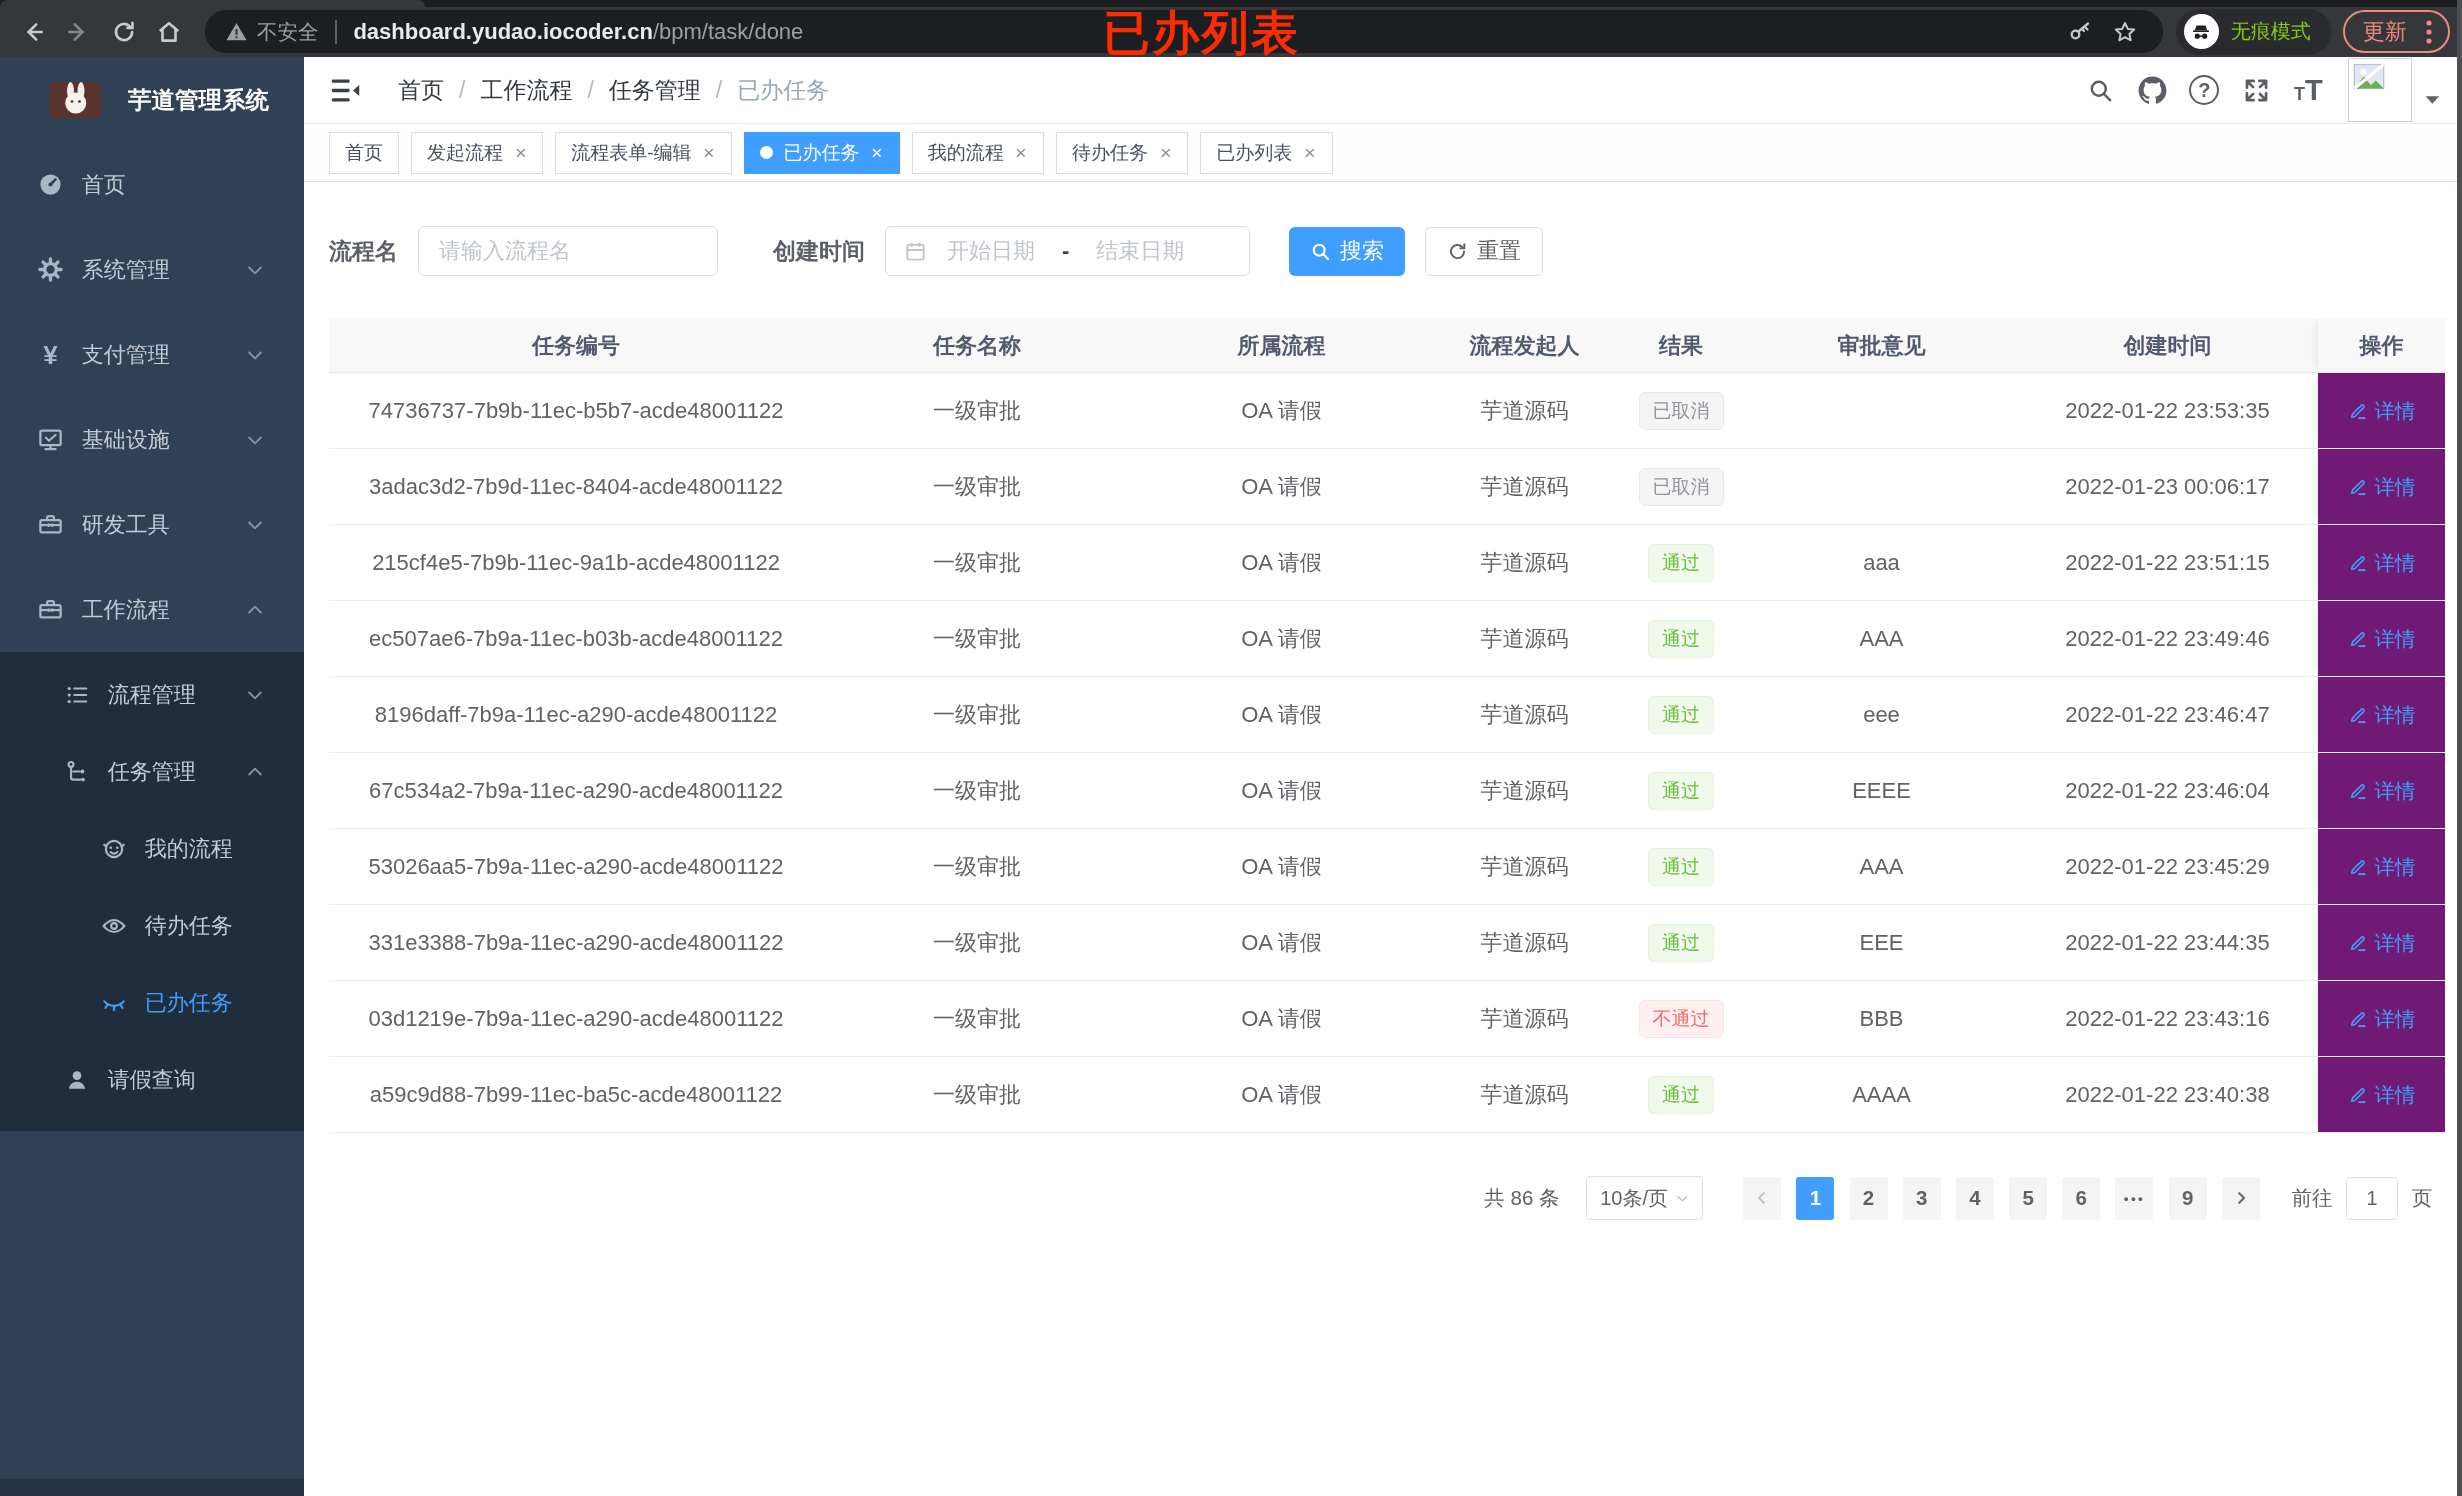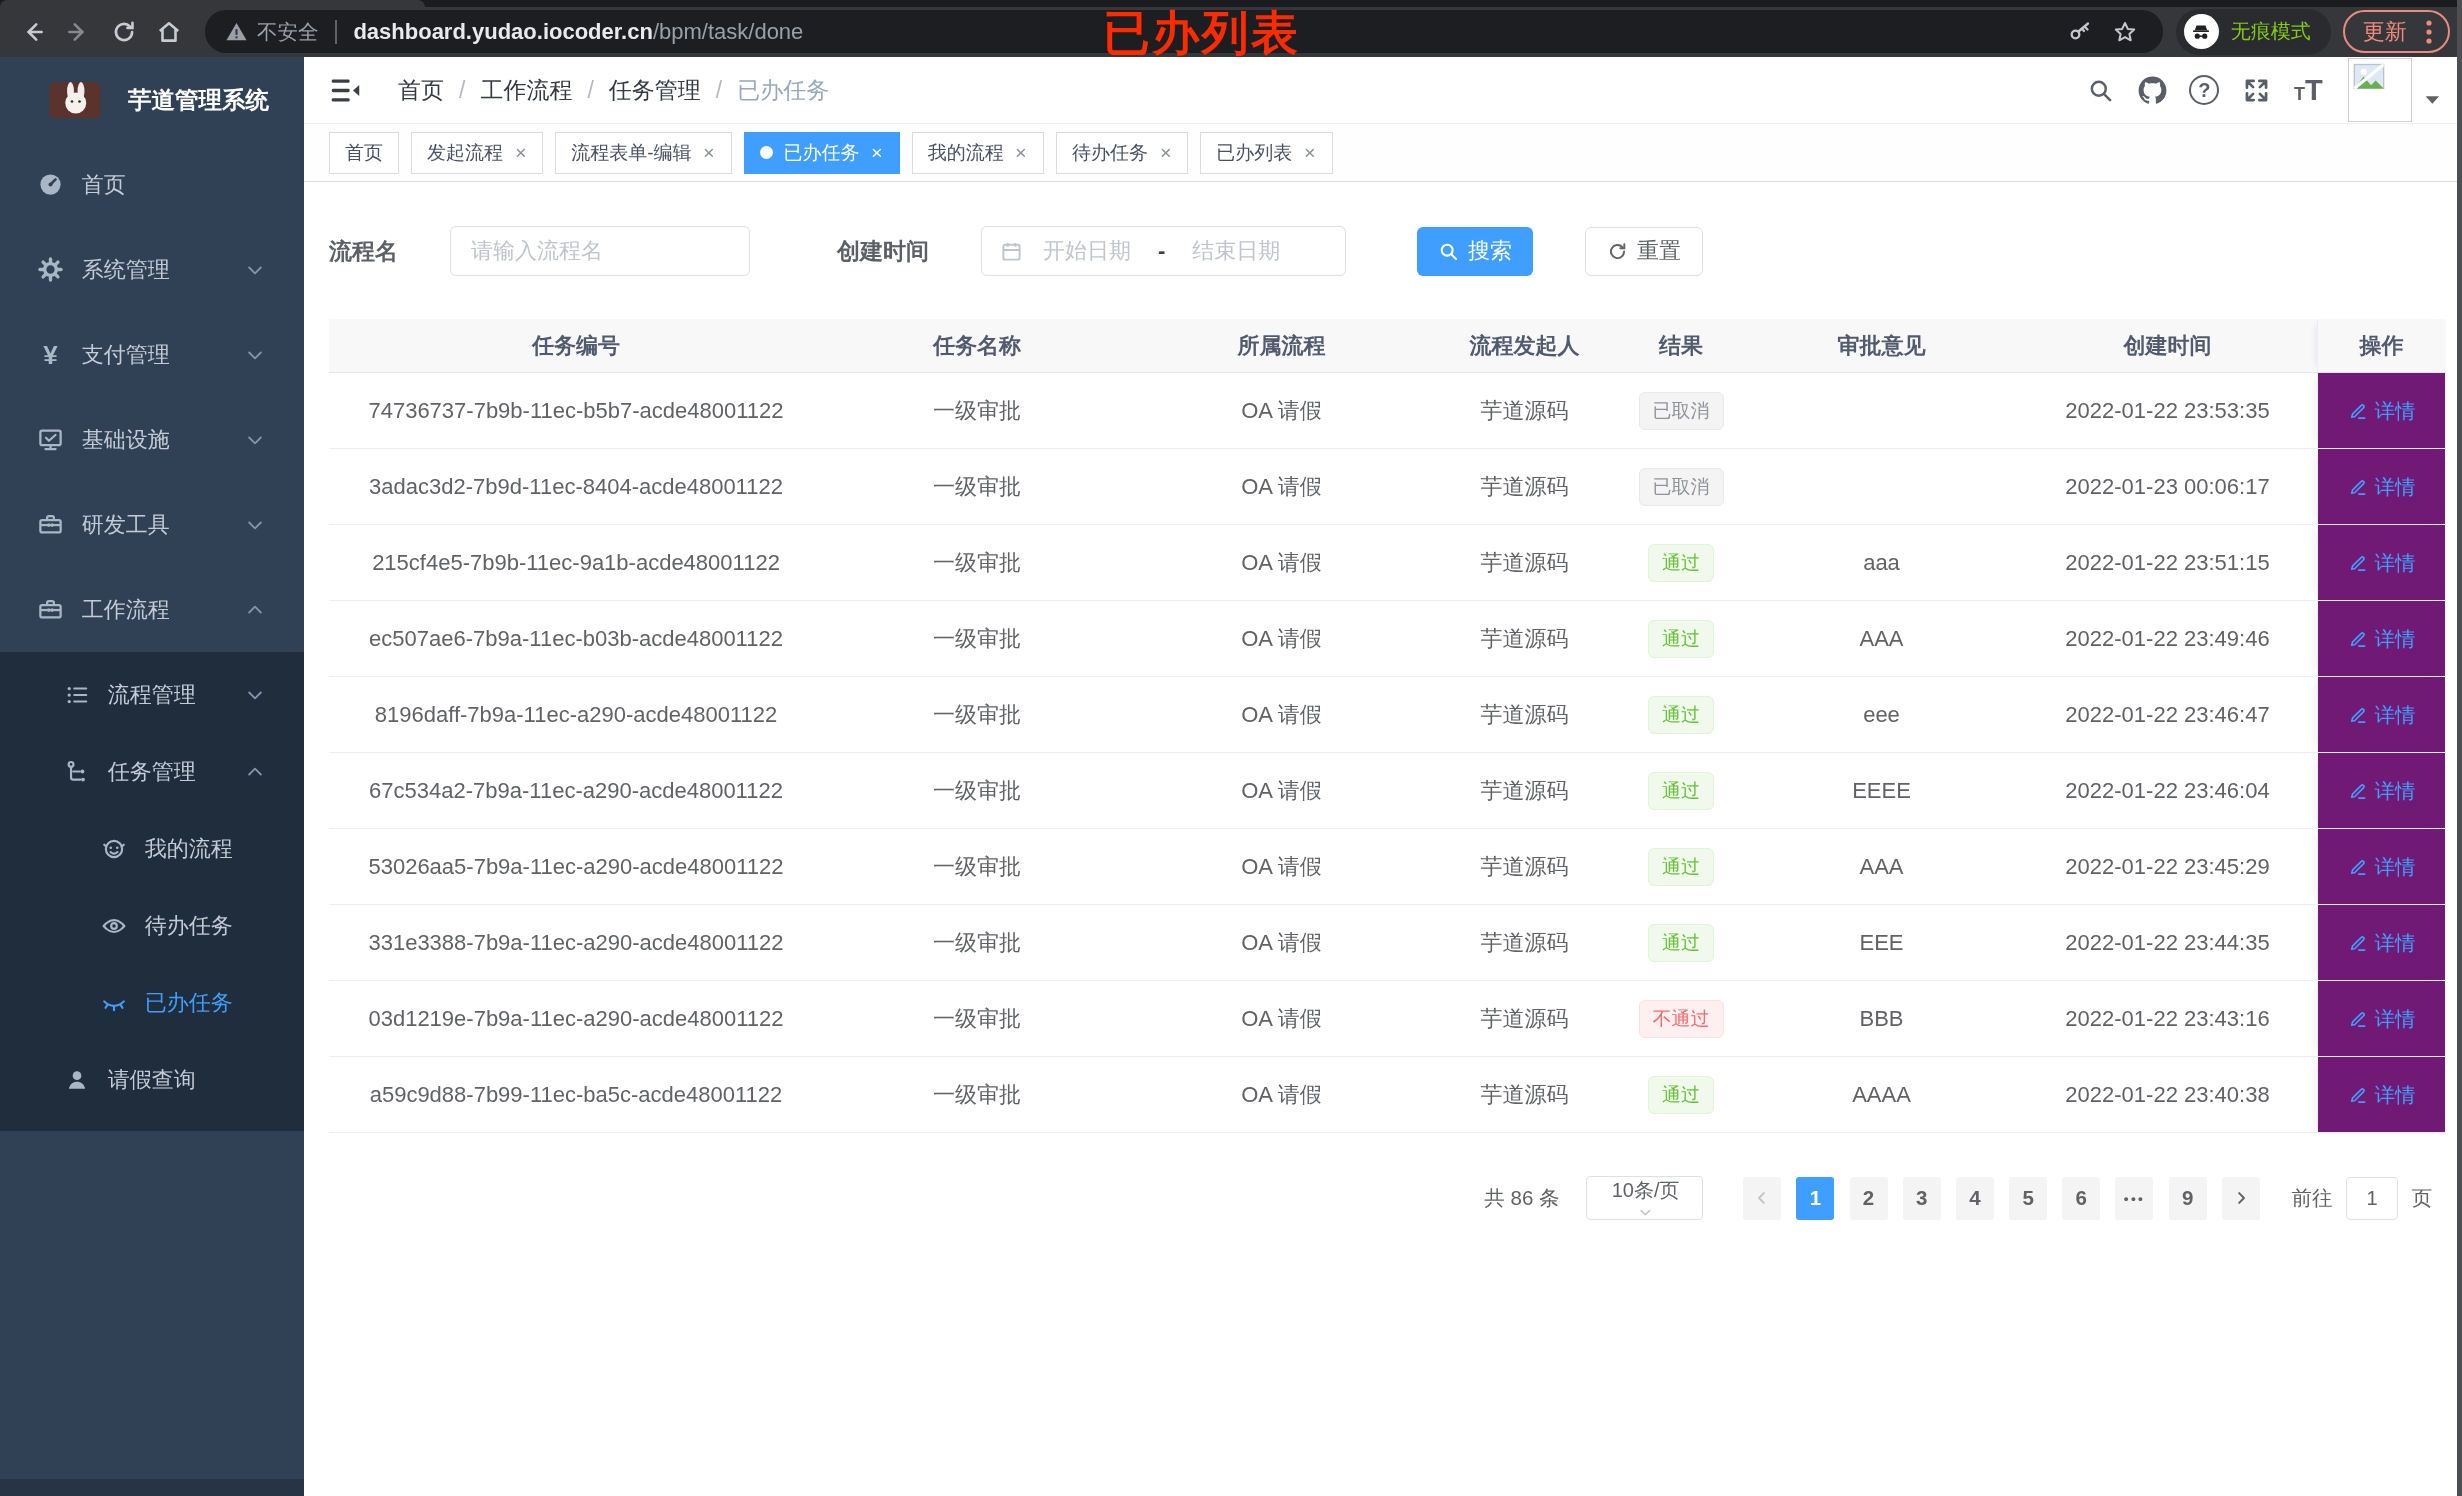--- a/index.html
+++ b/index.html
@@ -85,21 +85,21 @@
     display:inline-flex; align-items:center; padding:0 15px; margin-right:12px; cursor:pointer;
     white-space:nowrap; }
   .tag .dot { width:13px; height:13px; border-radius:50%; background:#fff; margin-right:10.6px; }
   .tag .tclose { margin-left:10.6px; color:#8a9099; display:flex; }
   .tag.tag--active { background:#409eff; border-color:#409eff; color:#fff; }
   .tag.tag--active .tclose { color:#fff; }
 
   
   .content { flex:1; background:#fff; padding:44px 16px 0 25px; }
 
-  .filter { display:flex; align-items:center;gap:32px; }
+  .filter { display:flex; align-items:center; }
   .flabel { font-size:23px; color:#5c6066; font-weight:600; white-space:nowrap; }
   .finput { width:300px; height:50px; border:0.8px solid #dcdfe6; border-radius:6px;
     margin-left:20px; padding:0 20px; font-size:22px; color:#606266; outline:none; }
   .finput::placeholder { color:#c0c4cc; }
   .flabel.ml { margin-left:55px; }
   .fdate { width:365px; height:50px; border:0.8px solid #dcdfe6; border-radius:6px; margin-left:20px;
     display:flex; align-items:center; padding:0 18px; color:#c0c4cc; font-size:22px; }
   .fdate .cal { color:#c0c4cc; margin-right:20px; display:flex; }
   .fdate .dash { color:#3d4145; margin:0 27px; font-weight:700; }
   .btn { height:49px; display:flex; align-items:center; border-radius:6px; font-size:22px;
@@ -129,21 +129,21 @@
   .detail { display:inline-flex; align-items:center; color:#409eff; font-size:20.5px;
     cursor:pointer; text-decoration:none; white-space:nowrap; }
   .detail svg { margin-right:6.8px; }
 
   
   .pagination { margin-top:43px; display:flex; align-items:center; justify-content:flex-end;
     font-size:20.5px; color:#606266; padding-right:13.7px; }
   .total { margin-right:26px; }
   .psize { width:117px; height:44px; border:0.8px solid #dcdfe6; border-radius:4.6px;
     display:flex; align-items:center; justify-content:space-between; padding:0 10.6px 0 13.7px;
-    font-size:20px; color:#606266; margin-right:33px; cursor:pointer;flex-direction:column; }
+    font-size:20px; color:#606266; margin-right:33px; cursor:pointer; }
   .psize .pscaret { color:#c0c4cc; display:flex; }
   .pbtn { min-width:38px; height:43px; margin:0 7.6px; background:#f4f4f5; border:none;
     border-radius:3px; font-size:20.5px; color:#606266; font-weight:700; cursor:pointer;
     display:inline-flex; align-items:center; justify-content:center;
     font-family:"Liberation Sans","DejaVu Sans",sans-serif; }
   .pbtn.pbtn-active { background:#409eff; color:#fff; }
   .pbtn.pbtn-more { font-size:13.7px; letter-spacing:2.3px; color:#606266; }
   .pbtn.prev { color:#c0c4cc; } .pbtn.next { color:#606266; }
   .pages { display:contents; }
   .goto-label { margin:0 13.7px 0 24px; }

